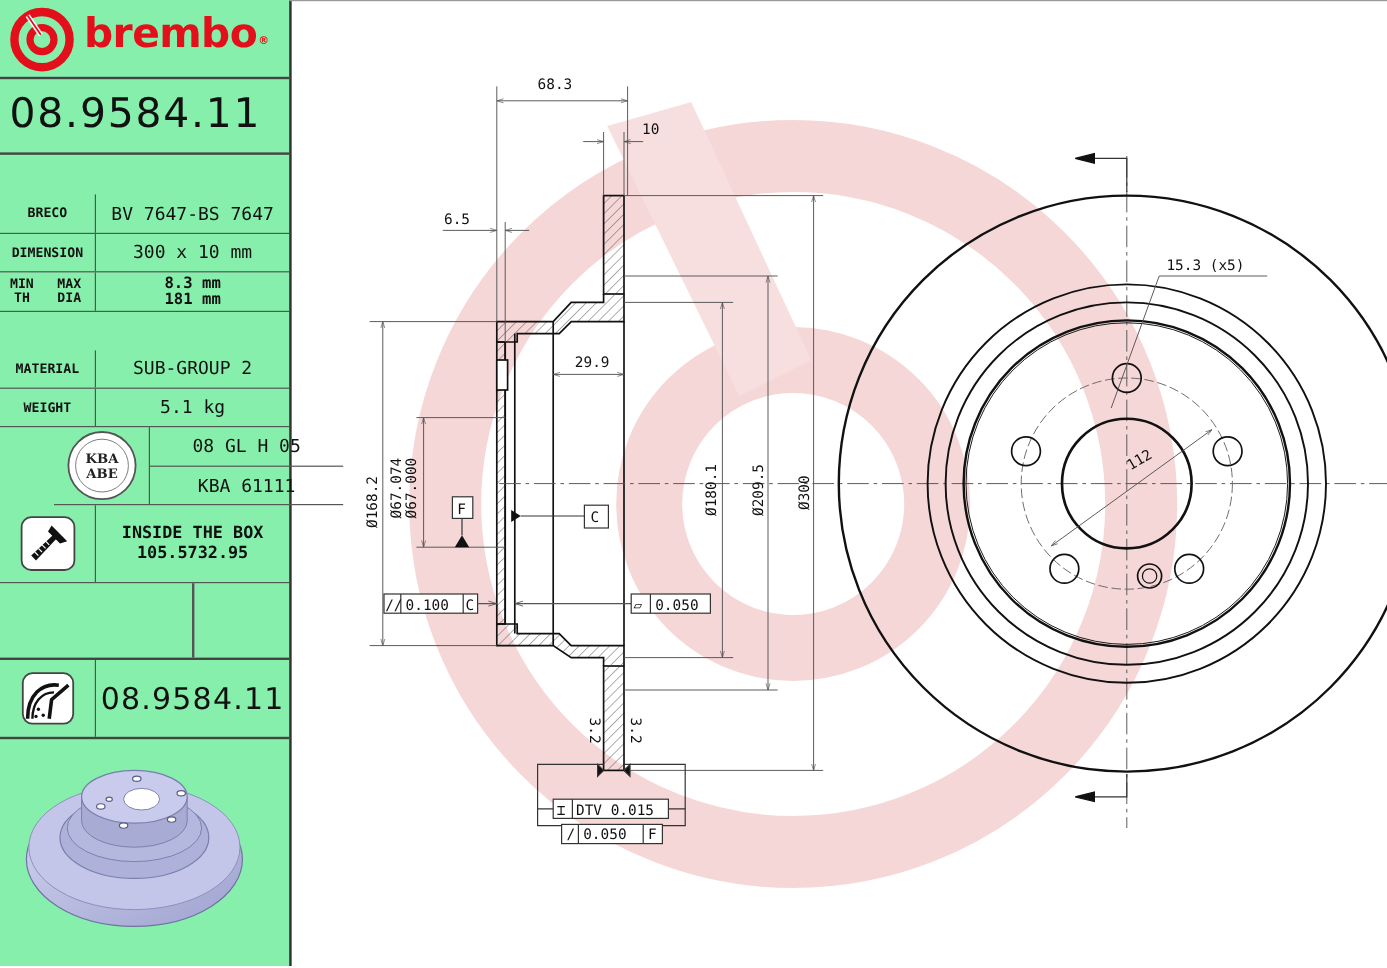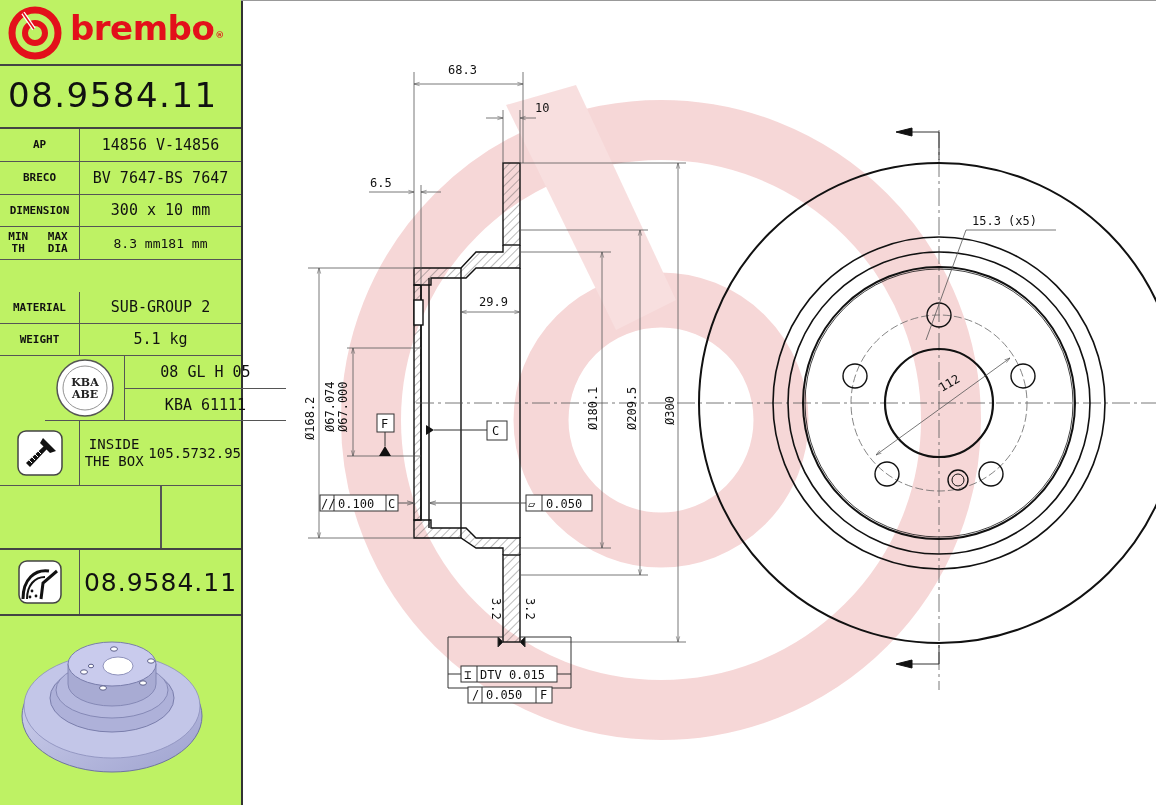--- a/index.html
+++ b/index.html
@@ -1,37 +1,37 @@
 <!DOCTYPE html>
 <html><head>
 <meta charset="utf-8">
 <style>
   html, body { margin: 0; padding: 0; background: #ffffff; }
   body { width: 1156px; height: 807px; position: relative; overflow: hidden;
          font-family: "DejaVu Sans", "Liberation Sans", sans-serif; color: #111; }
   .sheet { position: absolute; left: 0; top: 0; width: 1156px; height: 807px; }
   .panel { position: absolute; left: 0; top: 0; width: 241px; height: 805px;
-           border-right: 2px solid #333; background: #bef264; }
+           border-right: 2px solid #333; background: #86efac; }
   .logo-row { position: absolute; left: 0; top: 0; width: 241px; height: 64px;
               border-bottom: 2px solid #444; }
   .logo-text { position: absolute; left: 70px; top: 8px; font-family: "DejaVu Sans", sans-serif;
                font-weight: bold; font-size: 34px; color: #e3101b; letter-spacing: -0.5px; }
   .logo-reg { font-size: 9px; vertical-align: 2px; margin-left: 1px; }
   .part-row { position: absolute; left: 0; top: 65px; width: 241px; height: 62px;
               border-bottom: 2px solid #444; }
   .part-big { position: absolute; left: 8px; top: 10px; font-family: "DejaVu Sans", sans-serif;
               font-size: 34px; letter-spacing: 1.5px; }
   .trow { position: absolute; left: 0; width: 241px; border-bottom: 1.5px solid #555; }
   .tlabel { position: absolute; left: 0; width: 79px; height: 100%; border-right: 1.5px solid #555;
             display: flex; align-items: center; justify-content: center; text-align: center;
             font-family: "DejaVu Sans Mono", monospace; font-weight: bold; font-size: 11px; line-height: 12px; }
   .tval { position: absolute; left: 80px; right: 0; height: 100%; display: flex; align-items: center;
           justify-content: center; text-align: center; font-family: "DejaVu Sans Mono", monospace;
           font-size: 15px; line-height: 15px; }
-  .tval.two { font-size: 13px; line-height: 13px; }
+  .tval.two { flex-direction: column; font-size: 13px; line-height: 13px; font-weight: bold; }
   .sub { position: absolute; left: 80px; right: 0; display: flex; align-items: center; justify-content: center;
          font-family: "DejaVu Sans Mono", monospace; font-size: 15px; }
   .iconbox { position: absolute; left: 0; width: 79px; height: 100%; border-right: 1.5px solid #555;
              display: flex; align-items: center; justify-content: center; }
   .render-box { position: absolute; left: 0; top: 616px; width: 241px; height: 189px; }
   .drawing { position: absolute; left: 243px; top: 0; width: 913px; height: 807px; padding-left: 36px; }
   .dimtxt { font-family: "DejaVu Sans Mono", monospace; font-size: 12px; fill: #111; }
   .border-top { position: absolute; left: 241px; top: 0; width: 915px; height: 1px; background: #999; }
 </style>
 </head>
@@ -48,24 +48,20 @@
         <line x1="17" y1="11" x2="28" y2="27" stroke="#fff" stroke-width="4"></line>
         <line x1="17" y1="11" x2="28" y2="27" stroke="#e3101b" stroke-width="1.5"></line>
       </svg>
       <div class="logo-text"><span>brembo</span><span class="logo-reg">®</span></div>
     </div>
 
     <div class="part-row">
       <div class="part-big">08.9584.11</div>
     </div>
 
-    <div class="trow" style="top:129px;height:32px;">
-      <div class="tlabel">AP</div>
-      <div class="tval">14856 V-14856</div>
-    </div>
     <div class="trow" style="top:162px;height:32px;">
       <div class="tlabel">BRECO</div>
       <div class="tval">BV 7647-BS 7647</div>
     </div>
     <div class="trow" style="top:195px;height:31px;">
       <div class="tlabel">DIMENSION</div>
       <div class="tval">300 x 10 mm</div>
     </div>
     <div class="trow" style="top:227px;height:32px;">
       <div class="tlabel" style="flex-direction:row;">

